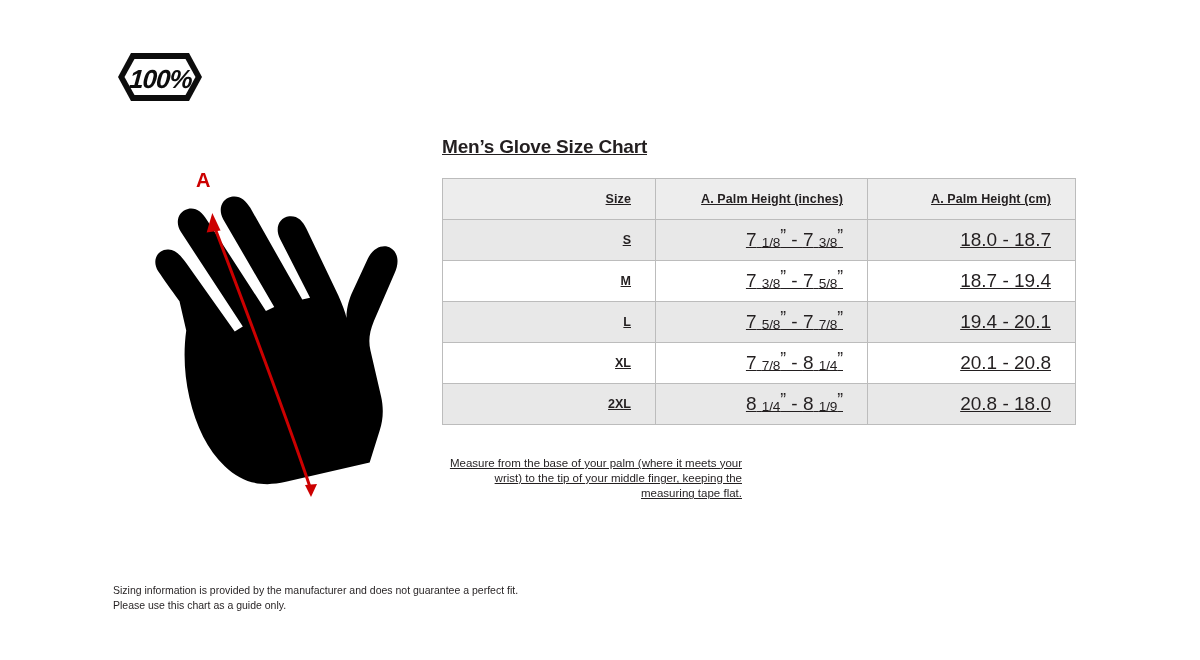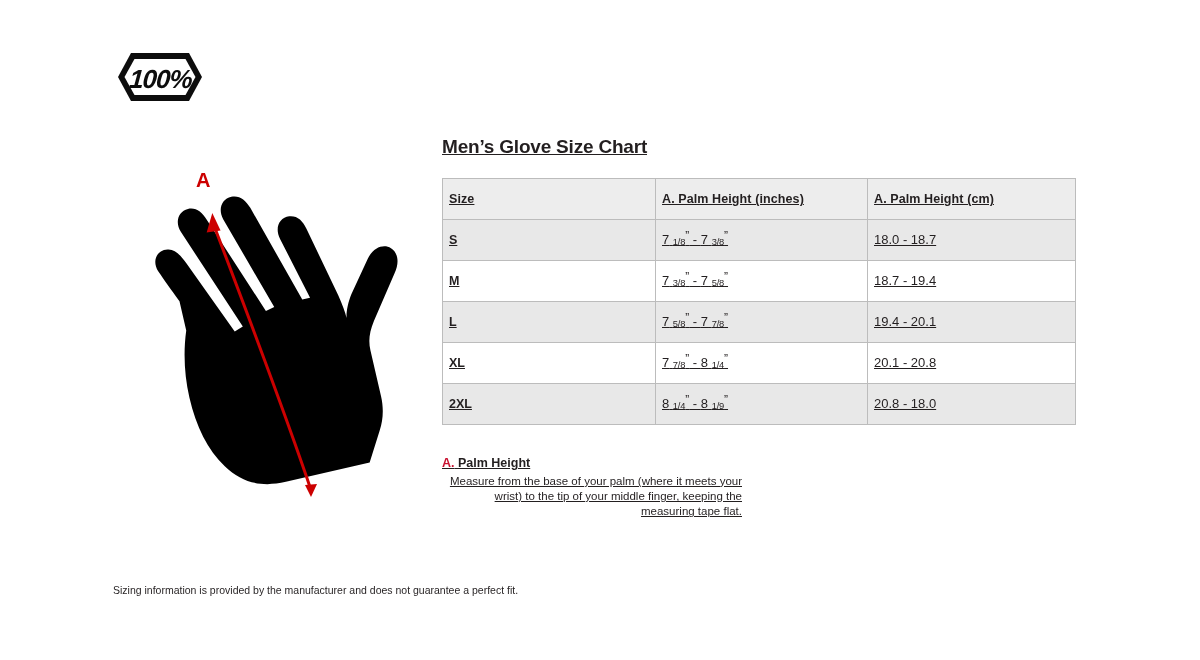--- a/index.html
+++ b/index.html
@@ -65,34 +65,34 @@
     table-layout: fixed;
     background: #ffffff;
   }
   #size-table col.col-size   { width: 213px; }
   #size-table col.col-inches { width: 212px; }
   #size-table col.col-cm     { width: 208px; }
 
   #size-table th,
   #size-table td {
     border: 1px solid #bcbcbc;
-    text-align: left;
+    text-align: right;
     vertical-align: middle;
     height: 40px;
-    padding: 0 6px;
+    padding: 0 24px;
     color: #231f20;
   }
   #size-table thead th {
     background: #ededed;
     font-size: 12.5px;
     font-weight: bold;
     letter-spacing: 0.1px;
   }
   #size-table tbody td {
-    font-size: 13px;
+    font-size: 19px;
   }
   #size-table tbody td.size-cell {
     font-weight: bold;
     font-size: 12.5px;
   }
   #size-table tbody tr.row-shaded td { background: #e8e8e8; }
   #size-table tbody tr.row-plain  td { background: #ffffff; }
 
   
   .frac {
@@ -251,24 +251,21 @@
         <td class="size-cell">2XL</td>
         <td><span>8</span>&nbsp;<span class="frac">1/4</span><span class="inchmark">”</span> - <span>8</span>&nbsp;<span class="frac">1/9</span><span class="inchmark">”</span></td>
         <td>20.8 - 18.0</td>
       </tr>
 
     </tbody>
   </table>
 
   <div id="howto-block">
 
-    <p class="measure-label">
-      <span class="letter">A.</span>
-      <span>Palm Height</span>
-    </p>
     <p class="measure-text">Measure from the base of your palm (where it meets your wrist) to the tip of your middle finger, keeping the measuring tape flat.</p>
   </div>
 
 </div>
 
 <div id="disclaimer">
   <p>Sizing information is provided by the manufacturer and does not guarantee a perfect fit.</p>
+  <p>Please use this chart as a guide only.</p>
 </div>
 
 </body></html>

